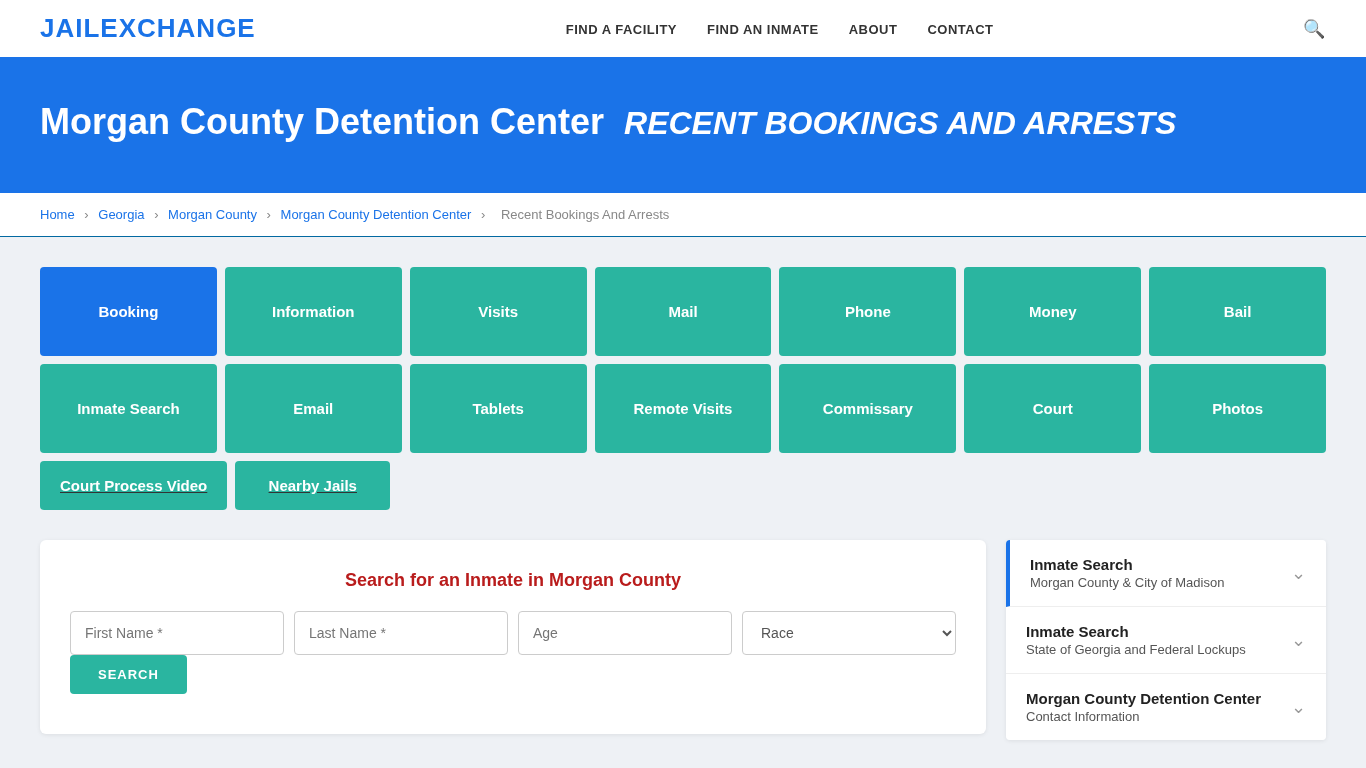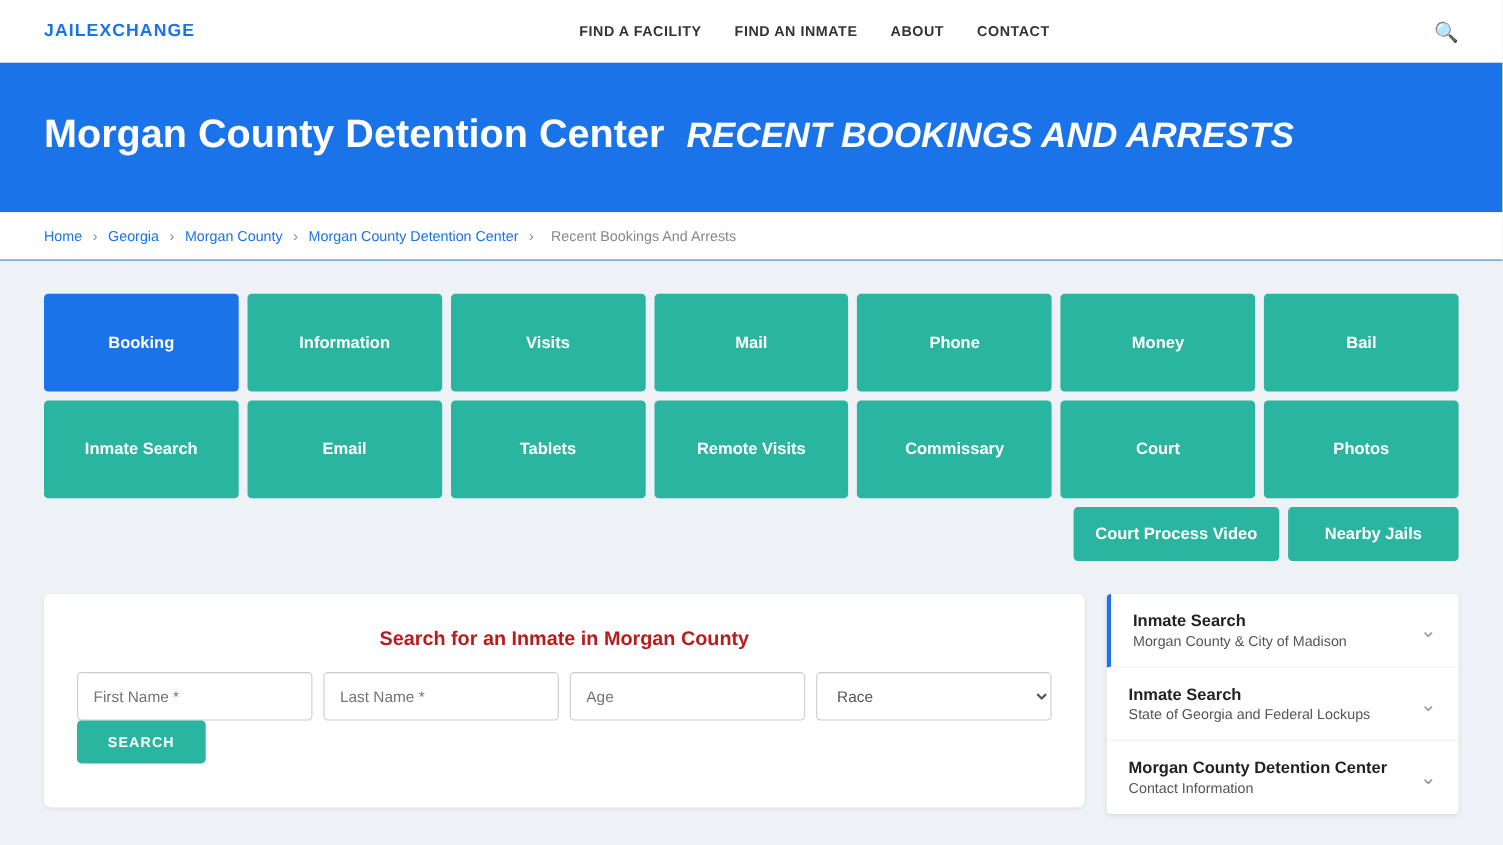--- a/index.html
+++ b/index.html
@@ -9,21 +9,21 @@
     nav {
       background: #fff;
       border-bottom: 3px solid #1a73e8;
       padding: 0 40px;
       display: flex;
       align-items: center;
       justify-content: space-between;
       height: 60px;
     }
     .logo {
-      font-size: 16px;
+      font-size: 26px;
       font-weight: 900;
       letter-spacing: 1px;
       color: #111;
       text-transform: uppercase;
     }
     .logo span { color: #1a73e8; }
     .nav-links {
       display: flex;
       align-items: center;
       gap: 30px;
@@ -82,21 +82,21 @@
       display: flex;
       flex-direction: column;
       gap: 8px;
       margin-bottom: 30px;
     }
     .btn-row {
       display: flex;
       gap: 8px;
       justify-content: flex-start;
     }
-    .btn-row.center { justify-content: flex-end; }
+    .btn-row.center { justify-content: flex-start; text-decoration: underline; }
     .tab-btn {
       padding: 36px 10px;
       border: none;
       border-radius: 4px;
       color: #fff;
       font-size: 15px;
       font-weight: 600;
       cursor: pointer;
       flex: 1;
       min-width: 140px;

